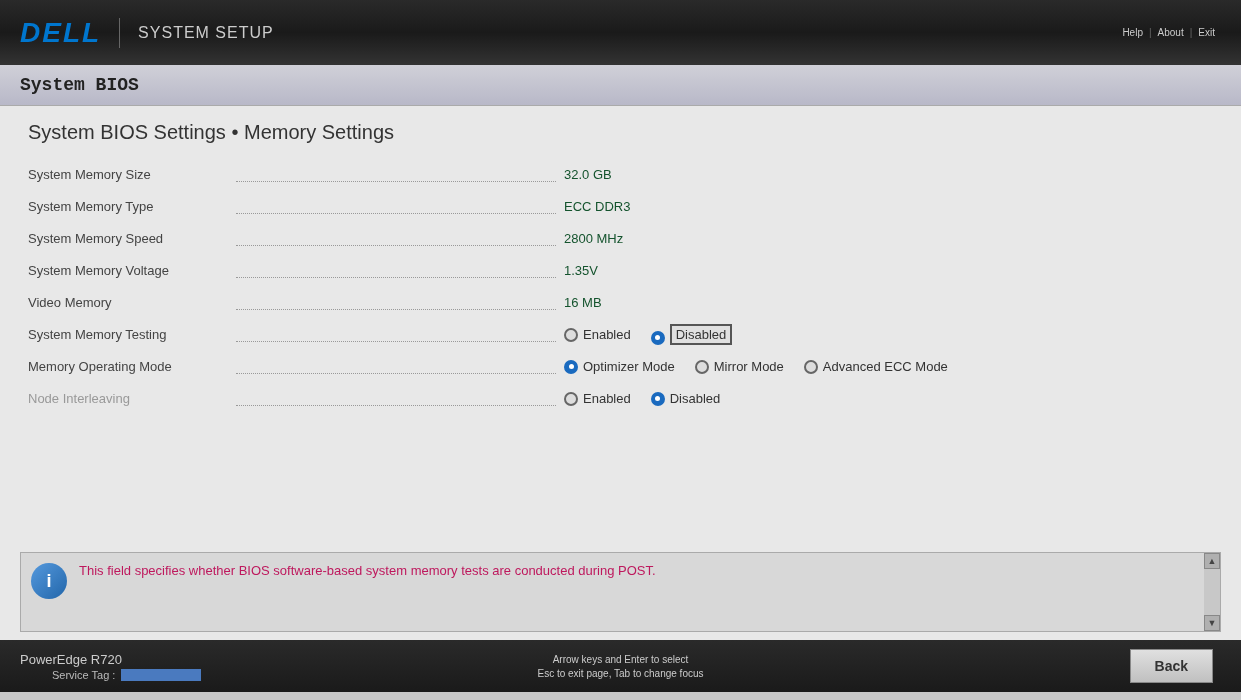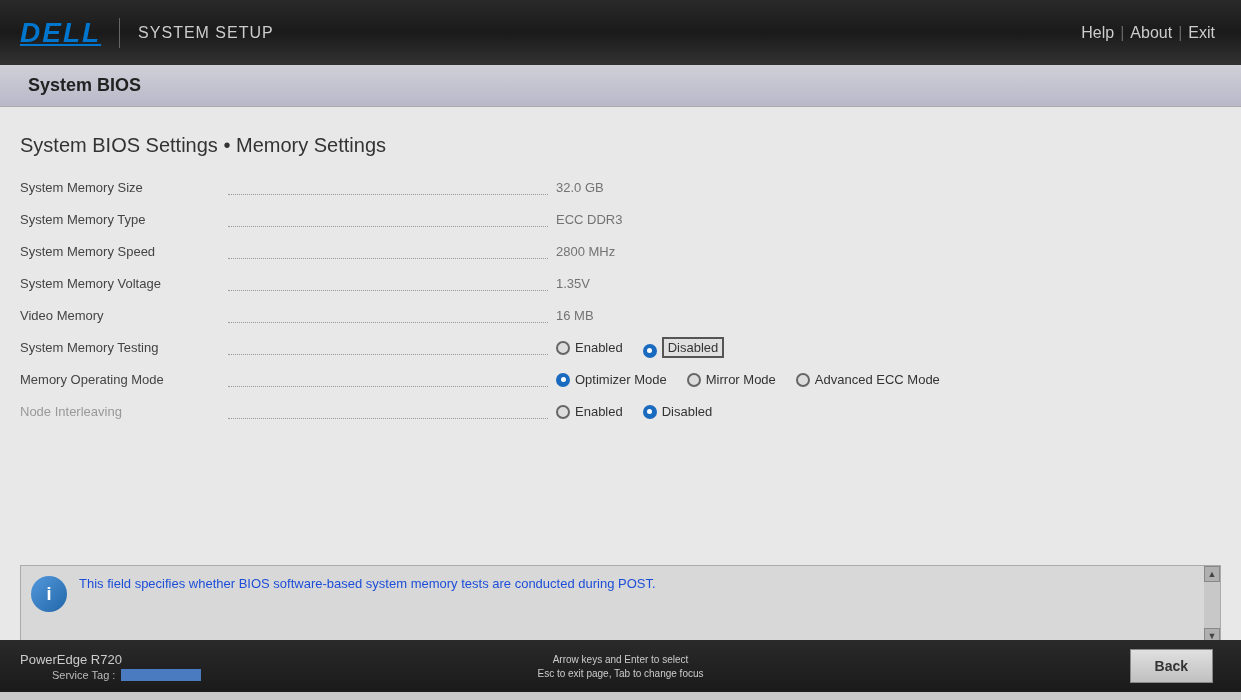--- a/index.html
+++ b/index.html
@@ -20,21 +20,20 @@
       padding: 0 20px;
       position: relative;
     }
 
     #dell-logo {
       color: #0076ce;
       font-size: 28px;
       font-weight: 900;
       letter-spacing: 2px;
       font-style: italic;
-      text-decoration: underline;
     }
 
     #header-divider {
       width: 1px;
       height: 30px;
       background: #666;
       margin: 0 18px;
     }
 
     #system-setup-title {
@@ -43,21 +42,21 @@
       letter-spacing: 1px;
     }
 
     #header-nav {
       position: absolute;
       right: 20px;
       display: flex;
       align-items: center;
       gap: 0;
       color: #ccc;
-      font-size: 16px;
+      font-size: 10px;
     }
 
     .header-nav-link {
       color: #ccc;
       cursor: pointer;
       padding: 0 6px;
     }
 
     .header-nav-sep {
       color: #666;
@@ -66,36 +65,36 @@
     
     #main {
       background: #e8e8e8;
       padding: 0;
       height: calc(700px - 65px - 60px);
     }
 
     
     #bios-title-bar {
       background: linear-gradient(180deg, #d0d0d8 0%, #b8b8c8 100%);
-      padding: 10px 28px;
+      padding: 10px 20px;
       border-bottom: 1px solid #aaa;
+      font-family: Liberation Mono, monospace;
     }
 
     #bios-title-text {
       font-size: 18px;
       font-weight: bold;
       color: #222;
     }
 
     
     #content {
       background: #e8e8e8;
-      padding: 15px 20px;
+      padding: 15px 28px;
       height: calc(700px - 65px - 60px - 42px - 95px);
-      margin-top: 12px;
     }
 
     #page-heading {
       font-size: 20px;
       color: #333;
       margin-bottom: 18px;
       font-weight: normal;
     }
 
     
@@ -118,21 +117,21 @@
       flex: 0 0 320px;
       border-bottom: 1px dotted #999;
       height: 1px;
       margin: 0 8px;
       align-self: flex-end;
       margin-bottom: 4px;
     }
 
     .setting-value {
       font-size: 13px;
-      color: #737373;
+      color: #14532d;
     }
 
     .disabled-label {
       color: #999;
     }
 
     
     .radio-group {
       display: flex;
       align-items: center;
@@ -200,21 +199,21 @@
       justify-content: center;
       color: white;
       font-size: 18px;
       font-weight: bold;
       flex-shrink: 0;
       margin-right: 12px;
     }
 
     #info-text {
       font-size: 13px;
-      color: #1d4ed8;
+      color: #be185d;
       flex: 1;
     }
 
     #info-scrollbar {
       width: 16px;
       height: 100%;
       position: absolute;
       right: 0;
       top: 0;
       background: #c8c8c8;

